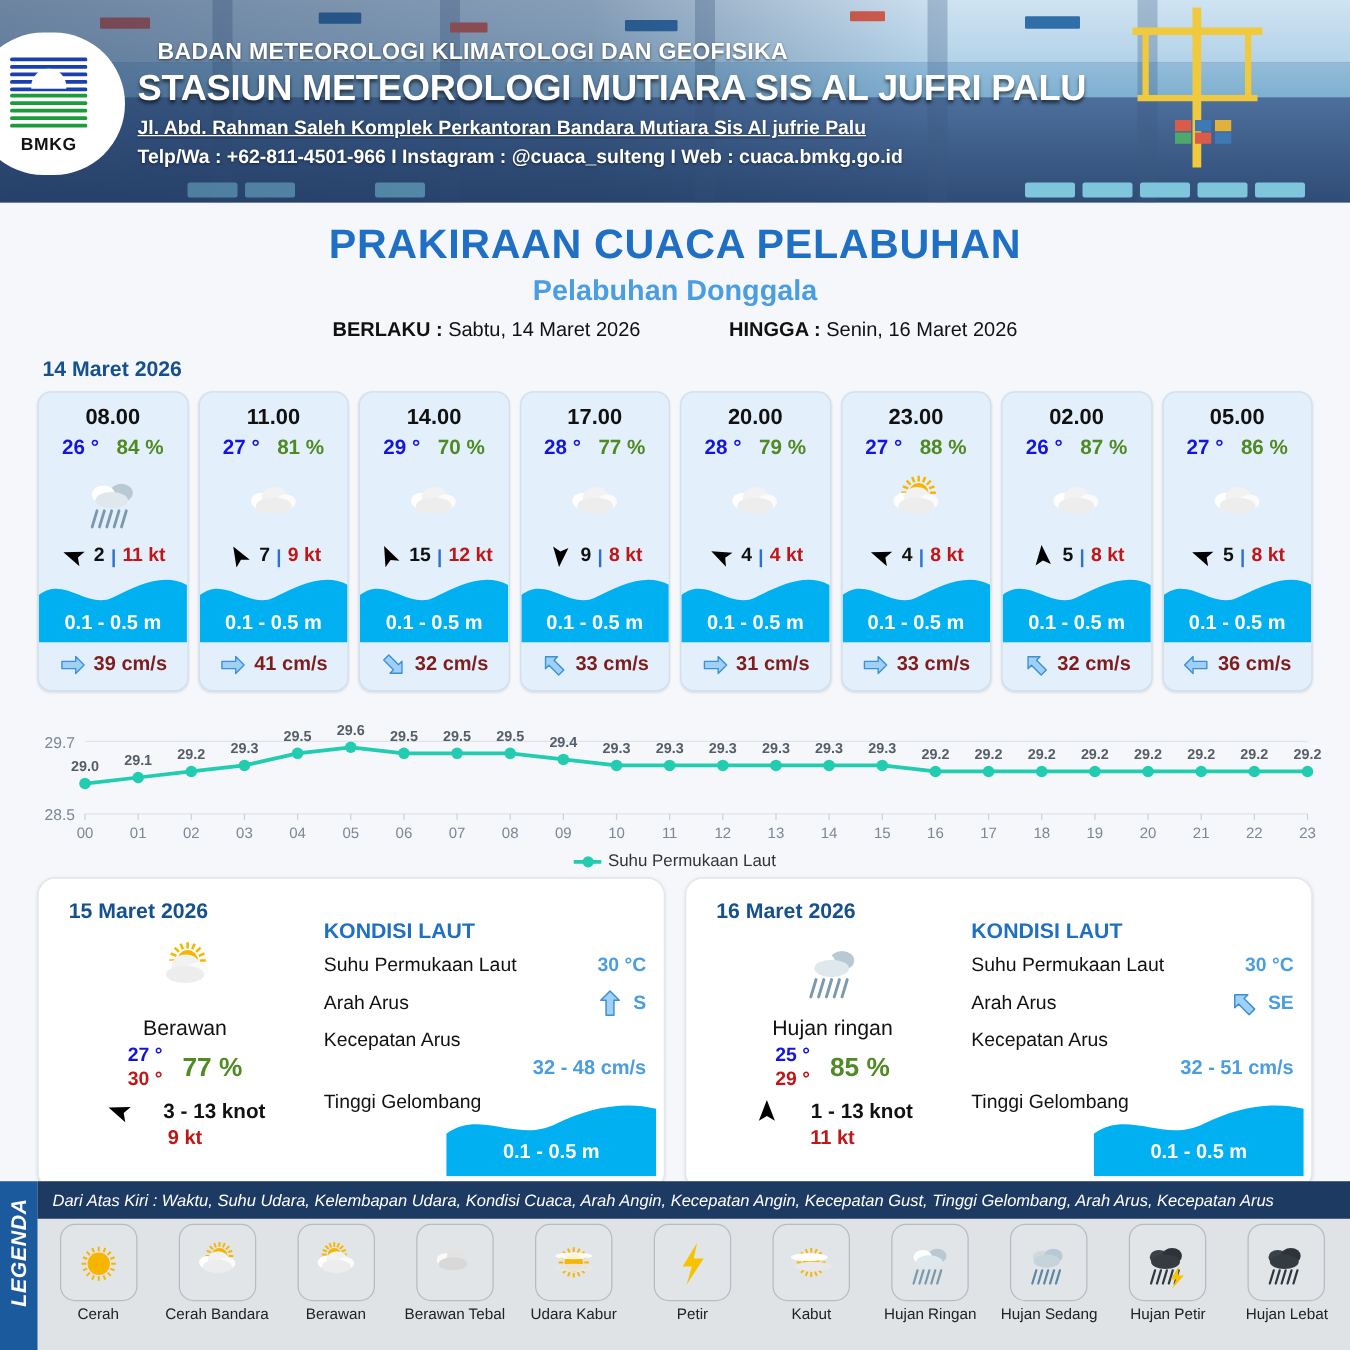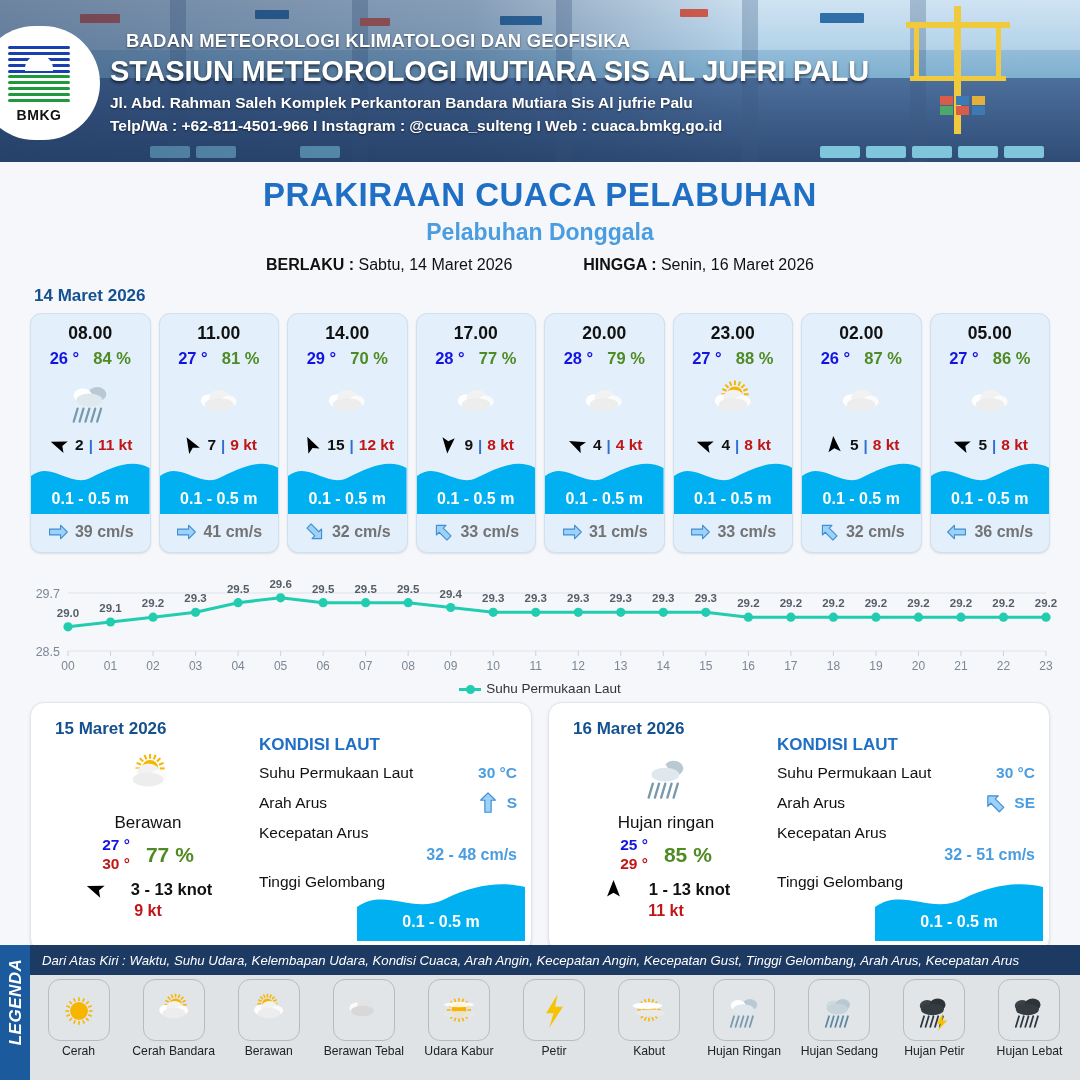--- a/index.html
+++ b/index.html
@@ -48,21 +48,21 @@
   .logo-dome { position:absolute; left:17px; top:12px; width:28px; height:16px;
      background:#fff; border-radius:16px 16px 0 0; }
   .logo-txt { font:700 14px "Liberation Sans",sans-serif; color:#111; letter-spacing:.5px; margin-top:2px; }
 
   .hdr-text { position:absolute; left:110px; top:30px; z-index:5; color:#fff; }
   .hdr-l1 { font:700 18.5px "Liberation Sans",sans-serif; letter-spacing:.2px;
      text-shadow:0 1px 2px rgba(0,0,0,.55);padding-left:16px; }
   .hdr-l2 { font:900 29px "Liberation Sans",sans-serif; letter-spacing:-.2px; margin-top:3px;
      text-shadow:0 2px 3px rgba(0,0,0,.6); }
   .hdr-l3 { font:700 15.5px "Liberation Sans",sans-serif; margin-top:6px;
-     text-shadow:0 1px 2px rgba(0,0,0,.55); }
+     text-shadow:0 1px 2px rgba(0,0,0,.55);text-decoration:underline; }
   .hdr-l4 { font:700 15.5px "Liberation Sans",sans-serif; margin-top:5px;
      text-shadow:0 1px 2px rgba(0,0,0,.55); }
 
   
   .title-wrap { text-align:center; padding-top:14px; }
   .t-main { font:900 33px "Liberation Sans",sans-serif; color:#1f6fc4; letter-spacing:.5px; }
   .t-sub  { font:700 23px "Liberation Sans",sans-serif; color:#4a9de0; margin-top:5px; }
   .t-valid { margin-top:10px; font:400 16px "Liberation Sans",sans-serif; color:#111; }
   .t-valid span.k { font-weight:700; }
   .t-valid .gap { display:inline-block; width:62px; }
@@ -86,21 +86,21 @@
   .c-wdir { width:22px; height:18px; }
   .c-wdeg { font:700 15.5px "Liberation Sans",sans-serif; color:#111; }
   .c-sep  { color:#2f6fd0; font:700 15px "Liberation Sans",sans-serif; }
   .c-wspd { font:700 15.5px "Liberation Sans",sans-serif; color:#c01616; }
   .c-wave { position:absolute; left:0; bottom:38px; width:100%; height:56px; }
   .c-wave svg { display:block; width:100%; height:56px; }
   .c-wavetxt { position:absolute; left:0; bottom:44px; width:100%; text-align:center;
      font:700 16px "Liberation Sans",sans-serif; color:#fff; }
   .c-cur { position:absolute; left:0; bottom:9px; width:100%;
      display:flex; align-items:center; justify-content:center; gap:6px; }
-  .c-curtxt { font:700 16px "Liberation Sans",sans-serif; color:#737373; }
+  .c-curtxt { font:700 16px "Liberation Sans",sans-serif; color:#7f1d1d; }
 
   
   .chart-box { margin:14px 20px 0 20px; height:112px; position:relative; }
   .chart-legend { text-align:center; margin-top:2px;
      font:400 13.5px "Liberation Sans",sans-serif; color:#333; }
   .chart-legend .dash { display:inline-block; width:22px; height:3px; background:#21ccb0;
      vertical-align:middle; margin-right:5px; position:relative; }
   .chart-legend .dash::after { content:""; position:absolute; left:7px; top:-3px;
      width:9px; height:9px; border-radius:50%; background:#21ccb0; }
 

